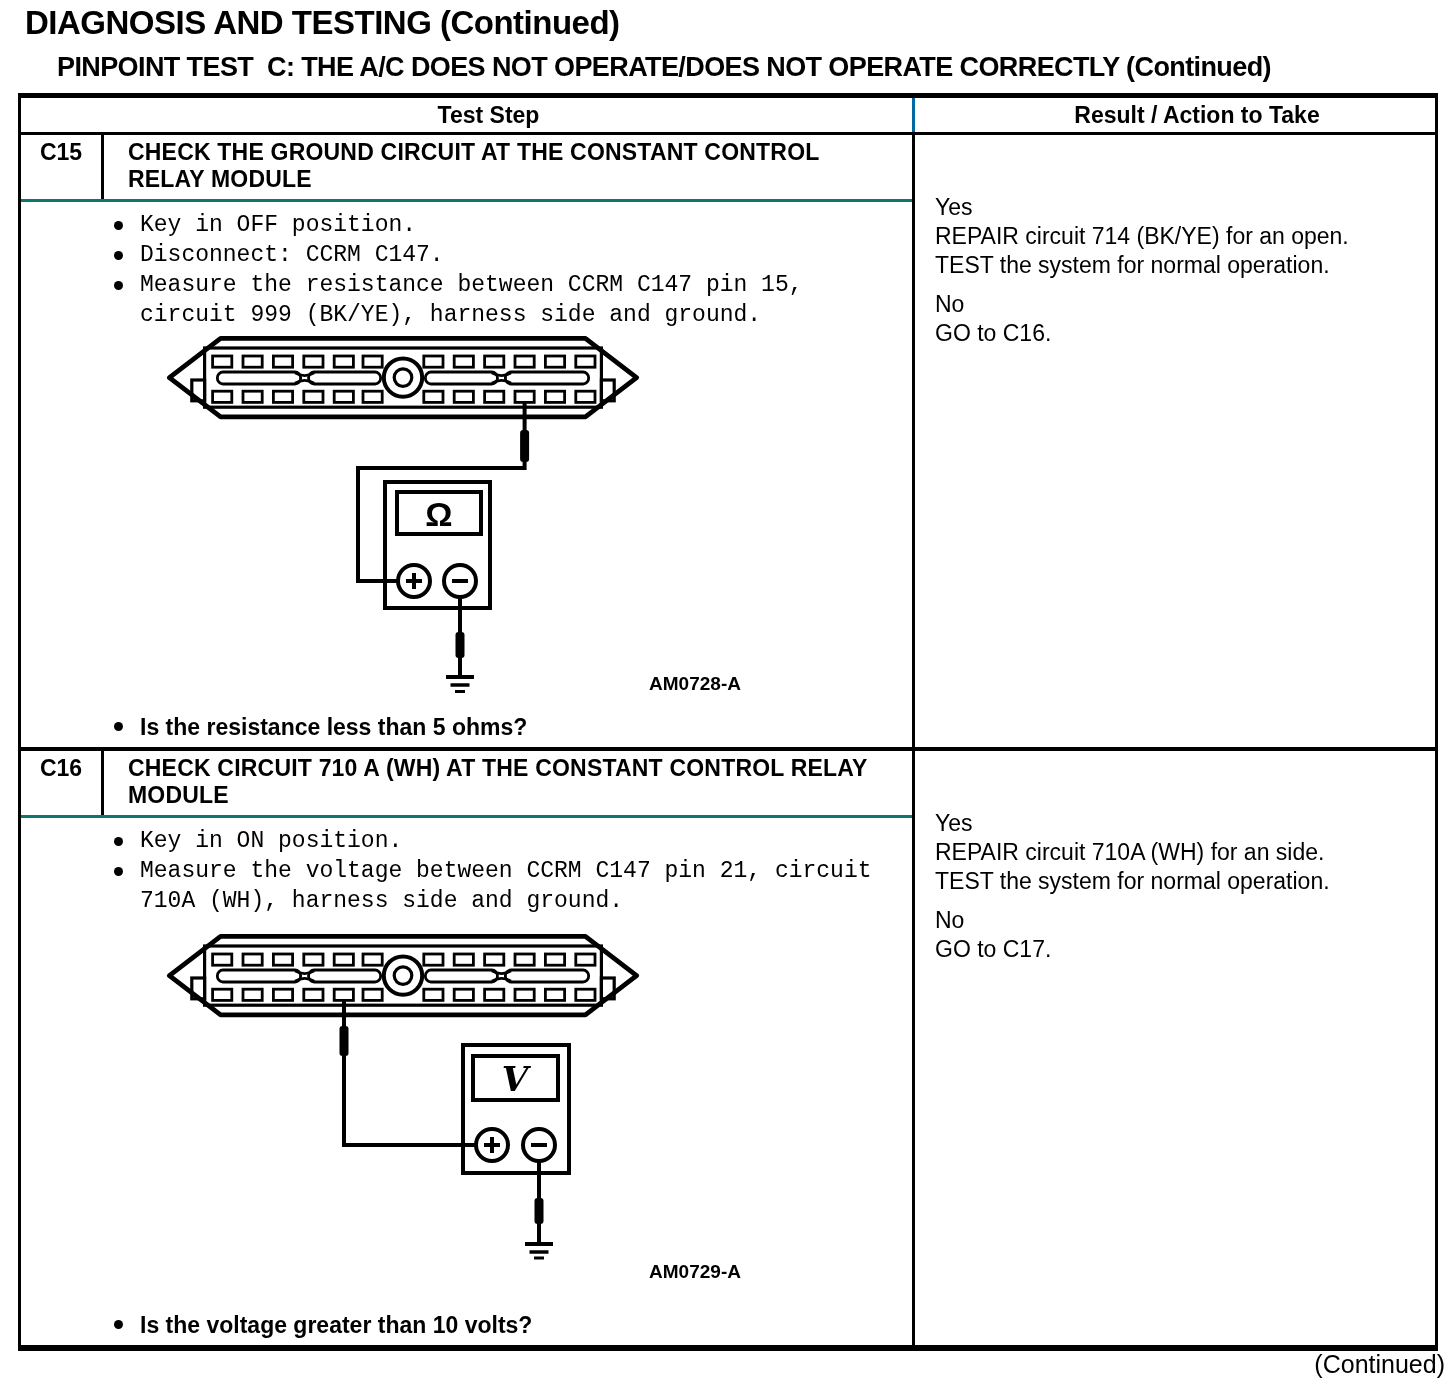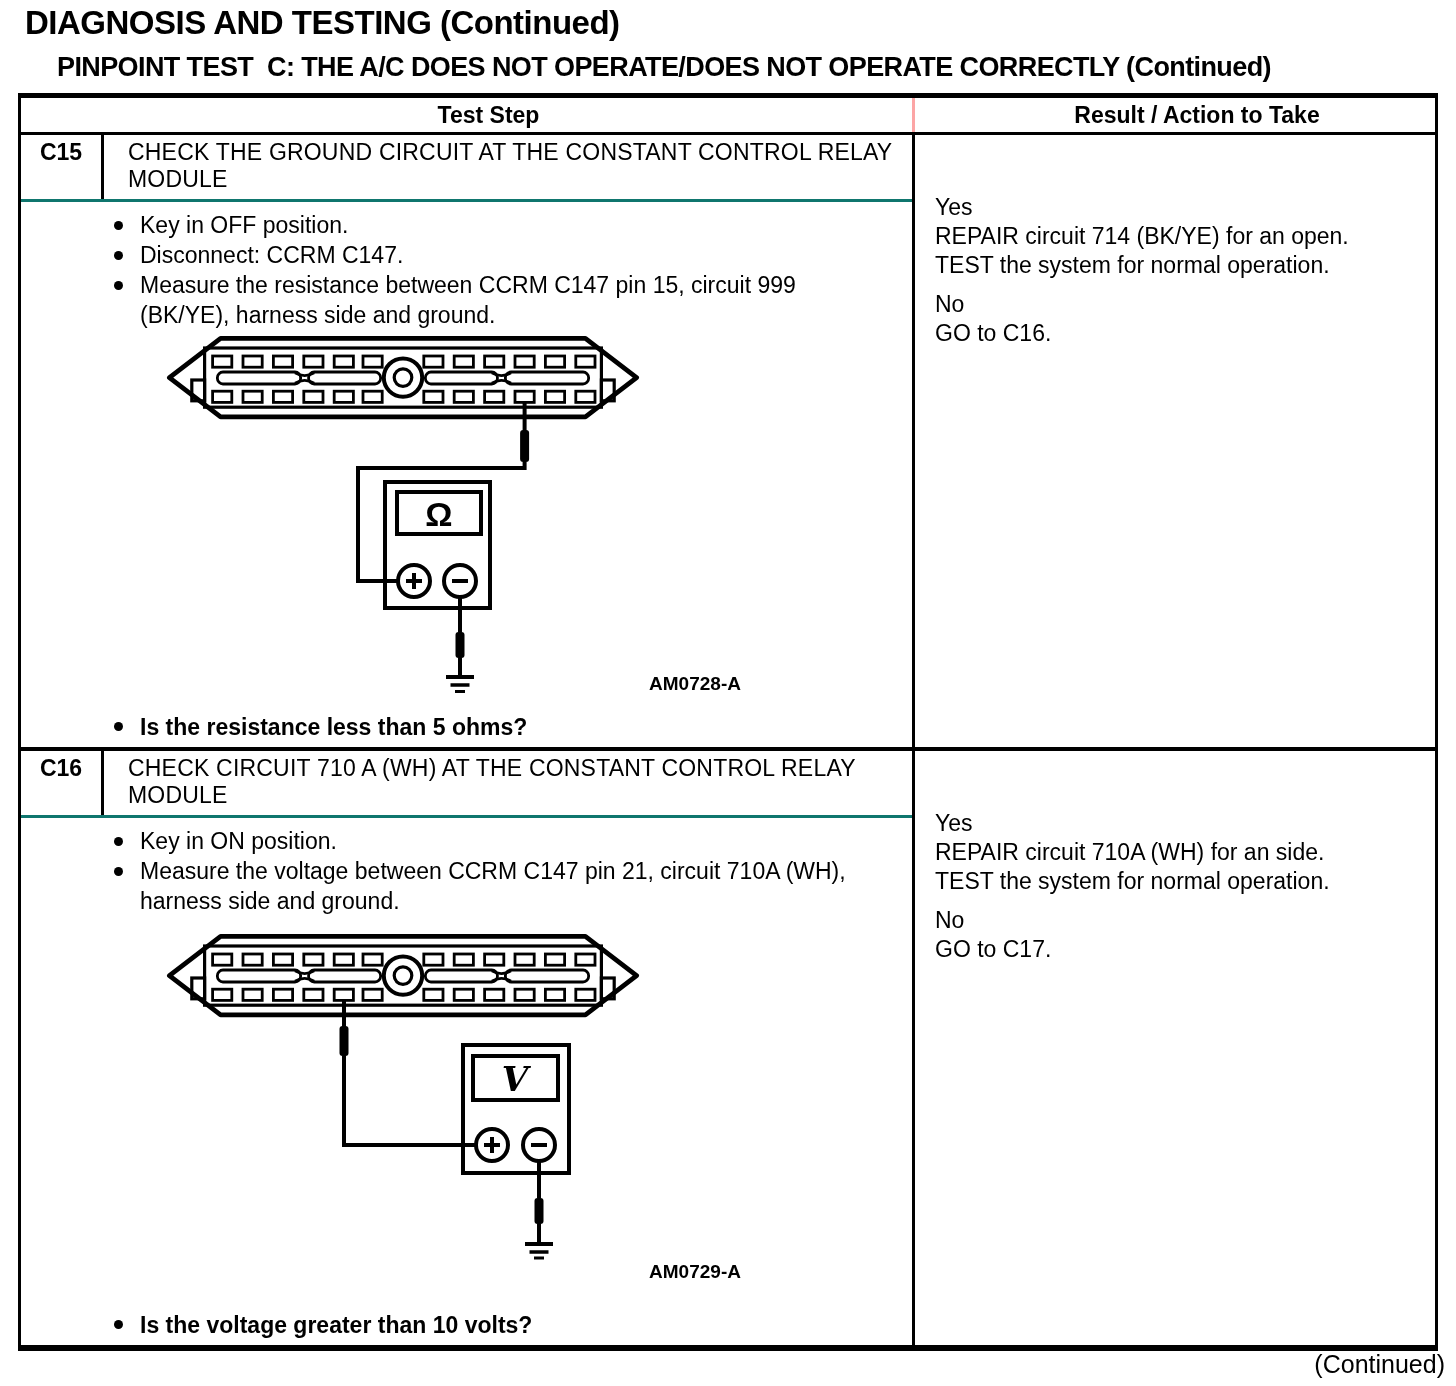--- a/index.html
+++ b/index.html
@@ -2,33 +2,33 @@
 <html><head>
 <meta charset="utf-8">
 <style>
   html,body{margin:0;padding:0;background:#fff;color:#000;}
   body{width:1456px;height:1386px;font-family:"Liberation Sans",sans-serif;-webkit-font-smoothing:antialiased;}
   .doc{position:relative;width:1456px;height:1386px;overflow:hidden;}
   .title{position:absolute;left:25px;top:4px;font-size:33px;font-weight:bold;letter-spacing:-0.5px;}
   .subtitle{position:absolute;left:57px;top:52px;font-size:27px;font-weight:bold;white-space:pre;letter-spacing:-0.6px;}
   .tbl{position:absolute;left:18px;top:93px;width:1420px;border:3px solid #000;border-top-width:5px;border-bottom-width:6px;box-sizing:border-box;background:#fff;}
   .thead{display:flex;border-bottom:3px solid #000;height:34px;font-size:23px;font-weight:bold;}
-  .th-left{width:894px;border-right:3px solid #fca5a5;box-sizing:border-box;display:flex;align-items:center;justify-content:center;padding-left:44px;}
+  .th-left{width:894px;border-right:3px solid #0369a1;box-sizing:border-box;display:flex;align-items:center;justify-content:center;padding-left:44px;}
   .th-right{flex:1;display:flex;align-items:center;justify-content:center;padding-left:44px;}
   .steprow{display:flex;}
   .steprow.second{border-top:4px solid #000;}
   .sr-left{width:894px;border-right:3px solid #000;box-sizing:border-box;position:relative;}
   .row-c15 .sr-left{min-height:612px;}
   .row-c16 .sr-left{min-height:594px;}
   .sr-right{flex:1;padding:58px 14px 0 20px;box-sizing:border-box;font-size:23px;line-height:29px;}
   .step-head{display:flex;border-bottom:3px solid #0f766e;gap:16px;}
   .step-num{width:83px;border-right:3px solid #000;box-sizing:border-box;text-align:center;font-weight:bold;font-size:23px;padding-top:4px;}
-  .step-title{flex:1;font-weight:normal;font-size:23px;line-height:27px;padding:4px 10px 6px 8px;letter-spacing:0.2px;}
+  .step-title{flex:1;font-weight:bold;font-size:23px;line-height:27px;padding:4px 10px 6px 8px;letter-spacing:0.2px;}
   .bullets{margin:8px 0 0 0;padding:0;list-style:none;font-size:23px;line-height:30px;}
-  .bullets li{position:relative;margin-left:91px;margin-right:30px;padding-left:28px;}
+  .bullets li{position:relative;margin-left:91px;margin-right:30px;padding-left:28px;font-family:Liberation Mono, monospace;}
   .bullets li::before{content:"";position:absolute;left:2px;top:11px;width:9px;height:9px;background:#000;border-radius:50%;}
   .figure{display:block;margin:0 0 0 134px;}
   .figure.f16{margin-top:12px;}
   .question{position:absolute;left:91px;bottom:6px;padding-left:28px;font-weight:bold;font-size:23px;}
   .question::before{content:"";position:absolute;left:2px;top:8px;width:9px;height:9px;background:#000;border-radius:50%;}
   .res-label{font-weight:normal;}
   .no-block{margin-top:10px;}
   .footer{position:absolute;right:11px;top:1350px;font-size:25px;}
   svg text{stroke:none;fill:#000;}
 </style>

